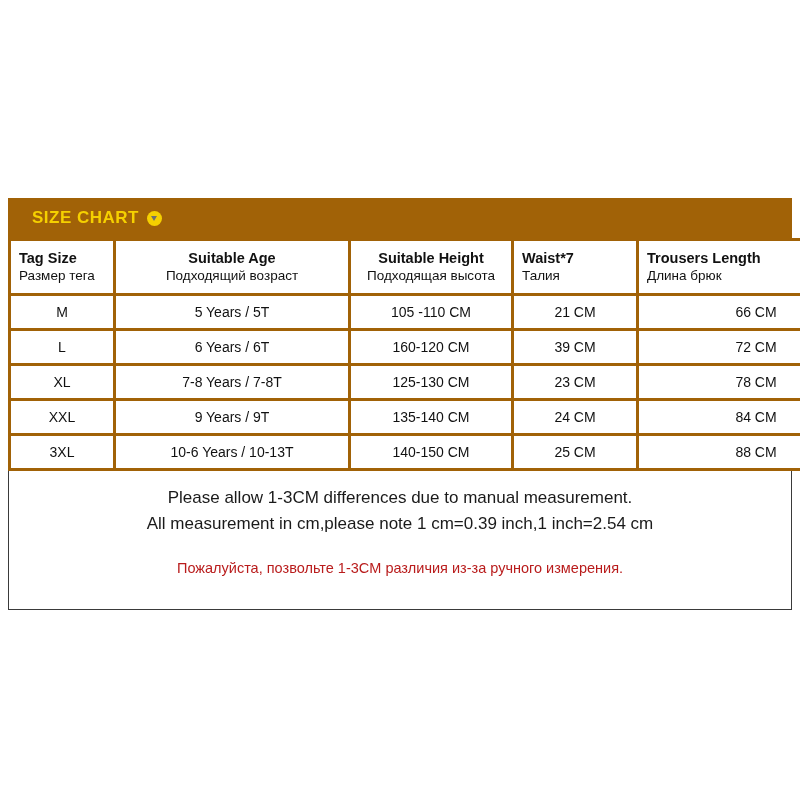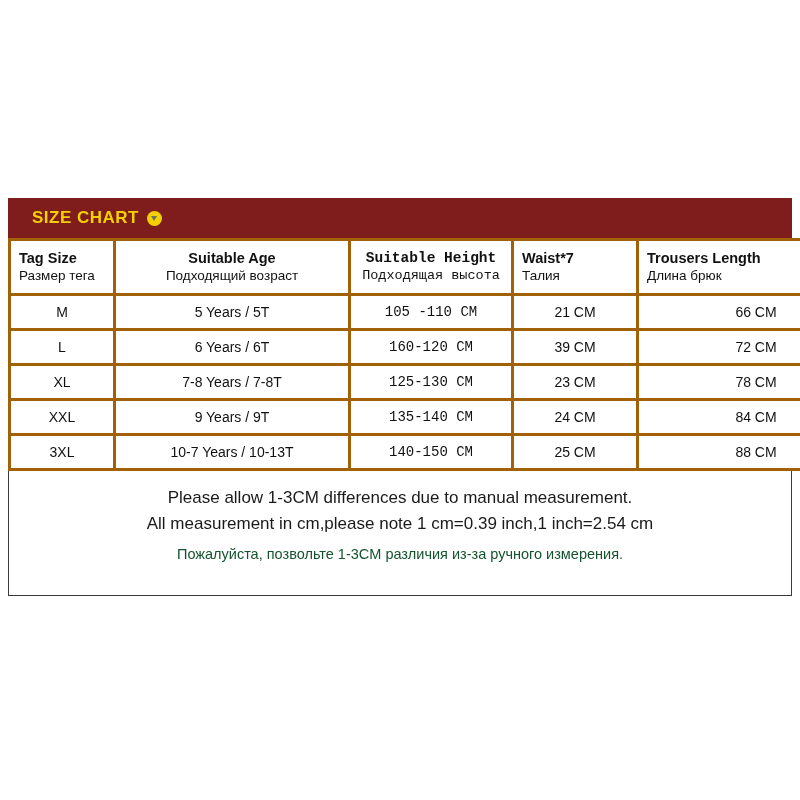--- a/index.html
+++ b/index.html
@@ -17,21 +17,21 @@
 
   #chart-wrap {
     position: absolute;
     left: 8px;
     top: 198px;
     width: 784px;
   }
 
   
   .header-bar {
-    background: #7f1d1d;
+    background: #a16207;
     height: 40px;
     display: flex;
     align-items: center;
     padding-left: 24px;
     box-sizing: border-box;
   }
   .header-title {
     color: #f5d000;
     font-size: 17px;
     font-weight: bold;
@@ -65,21 +65,21 @@
     background: #ffffff;
   }
   .size-table td, .size-table th {
     border: 3px solid #a16207;
     text-align: center;
     color: #111;
     padding: 0;
   }
   .size-table .col-0 { width: 88px; }
   .size-table .col-1 { width: 220px; }
-  .size-table .col-2 { width: 148px; font-family: Liberation Mono, monospace; }
+  .size-table .col-2 { width: 148px; }
   .size-table .col-3 { width: 108px; }
   .size-table .col-4 { width: 220px; }
 
   thead td {
     height: 44px;
     vertical-align: middle;
     padding: 4px 6px !important;
   }
   .head-en {
     font-size: 14.5px;
@@ -115,23 +115,23 @@
     text-align: center;
     box-sizing: border-box;
   }
   .note-en {
     font-size: 17px;
     color: #1a1a1a;
     line-height: 1.55;
   }
   .note-ru {
     font-size: 14.5px;
-    color: #14532d;
+    color: #b91c1c;
     line-height: 1.5;
-    margin-top: 6px;
+    margin-top: 20px;
   }
 </style>
 </head>
 <body>
 
 <div id="chart-wrap">
 
   <div class="header-bar">
     <span class="header-title">SIZE CHART</span>
     <span class="header-badge"></span>
@@ -186,21 +186,21 @@
       </tr>
       <tr>
         <td class="col-0">XXL</td>
         <td class="col-1">9 Years / 9T</td>
         <td class="col-2">135-140 CM</td>
         <td class="col-3">24 CM</td>
         <td class="col-4">84 CM</td>
       </tr>
       <tr>
         <td class="col-0">3XL</td>
-        <td class="col-1">10-7 Years / 10-13T</td>
+        <td class="col-1">10-6 Years / 10-13T</td>
         <td class="col-2">140-150 CM</td>
         <td class="col-3">25 CM</td>
         <td class="col-4">88 CM</td>
       </tr>
     </tbody>
   </table>
 
   <div class="notes">
     <div class="note-en">Please allow 1-3CM differences due to manual measurement.</div>
     <div class="note-en">All measurement in cm,please note 1 cm=0.39 inch,1 inch=2.54 cm</div>

